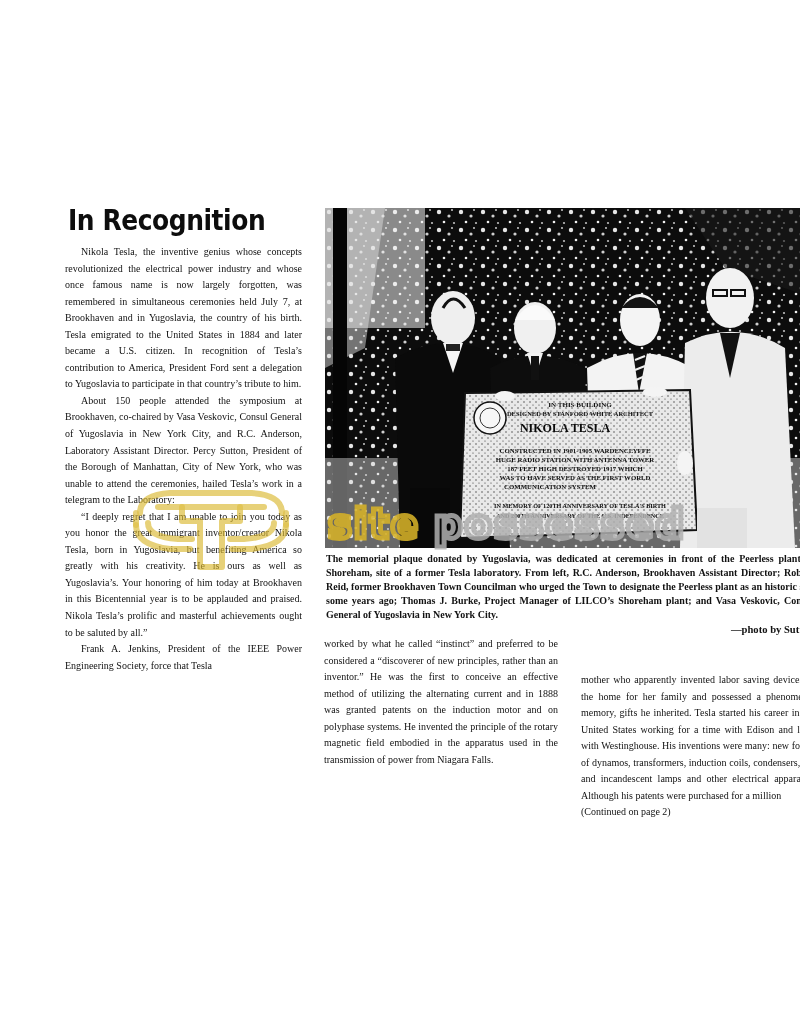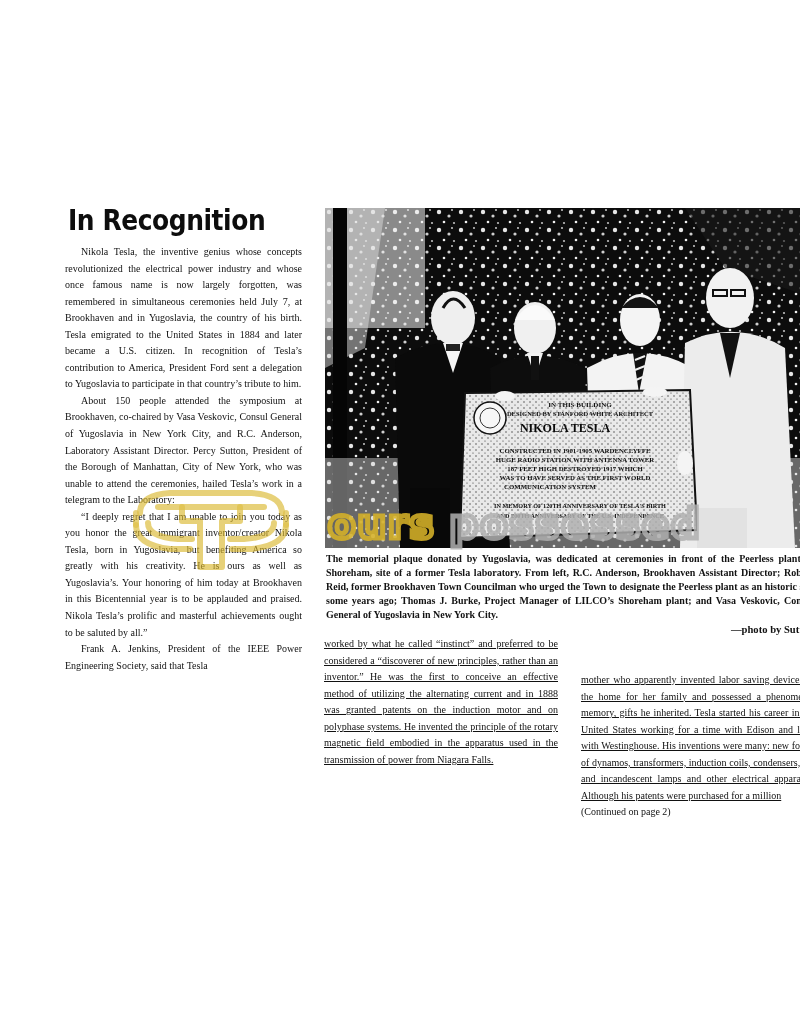--- a/index.html
+++ b/index.html
@@ -37,21 +37,21 @@
     .col {
       position: absolute;
       font-size: 10px;
       line-height: 16.55px;
       text-align: justify;
     }
     .col p {
       margin: 0;
       text-indent: 16px;
     }
-    .col p.noindent { text-indent: 0; text-decoration: underline; }
+    .col p.noindent { text-indent: 0; }
     .col1 { left: 25px; top: 244px; width: 237px; }
     .col2 { left: 284px; top: 636px; width: 234px; }
     .col3 { left: 541px; top: 672px; width: 234px; }
     .continued {
       display: block;
       text-align: left;
       text-indent: 0;
     }
 
     .photo {
@@ -120,21 +120,21 @@
 <body>
 
 <div class="page">
 
   <h1 class="headline">In Recognition</h1>
 
   <div class="col col1">
     <p>Nikola Tesla, the inventive genius whose concepts revolutionized the electrical power industry and whose once famous name is now largely forgotten, was remembered in simultaneous ceremonies held July 7, at Brookhaven and in Yugoslavia, the country of his birth. Tesla emigrated to the United States in 1884 and later became a U.S. citizen. In recognition of Tesla’s contribution to America, President Ford sent a delegation to Yugoslavia to participate in that country’s tribute to him.</p>
     <p>About 150 people attended the symposium at Brookhaven, co-chaired by Vasa Veskovic, Consul General of Yugoslavia in New York City, and R.C. Anderson, Laboratory Assistant Director. Percy Sutton, President of the Borough of Manhattan, City of New York, who was unable to attend the ceremonies, hailed Tesla’s work in a telegram to the Laboratory:</p>
     <p>“I deeply regret that I am unable to join you today as you honor the great immigrant inventor/creator Nikola Tesla, born in Yugoslavia, but benefiting America so greatly with his creativity. He is ours as well as Yugoslavia’s. Your honoring of him today at Brookhaven in this Bicentennial year is to be applauded and praised. Nikola Tesla’s prolific and masterful achievements ought to be saluted by all.”</p>
-    <p>Frank A. Jenkins, President of the IEEE Power Engineering Society, said that Tesla</p>
+    <p>Frank A. Jenkins, President of the IEEE Power Engineering Society, force that Tesla</p>
   </div>
 
   <div class="photo">
     <svg width="489" height="340" viewBox="0 0 489 340" xmlns="http://www.w3.org/2000/svg">
       <defs>
         <pattern id="foliage" width="22" height="18" patternUnits="userSpaceOnUse">
           <rect width="22" height="18" fill="#0c0c0c"></rect>
           <circle cx="4" cy="4" r="2.2" fill="#e6e6e6"></circle>
           <circle cx="14" cy="8" r="1.6" fill="#cfcfcf"></circle>
           <circle cx="9" cy="14" r="1.3" fill="#f0f0f0"></circle>
@@ -228,16 +228,16 @@
       <path d="M18,38 Q18,52 48,54 L62,54"></path>
       <path d="M144,38 Q144,52 114,54 L100,54"></path>
       <path d="M28,22 L134,22"></path>
       <path d="M52,22 L52,36 L70,36 L70,82 L92,82 L92,36 L110,36 L110,22"></path>
       <path d="M6,28 L6,40"></path>
       <path d="M156,28 L156,40"></path>
     </g>
   </svg>
 
   <div class="wm-text">
-    <span class="wm-tesla">ours</span><span class="wm-universe">possessed</span>
+    <span class="wm-tesla">site</span><span class="wm-universe">possessed</span>
   </div>
 
 </div>
 
 </body></html>

